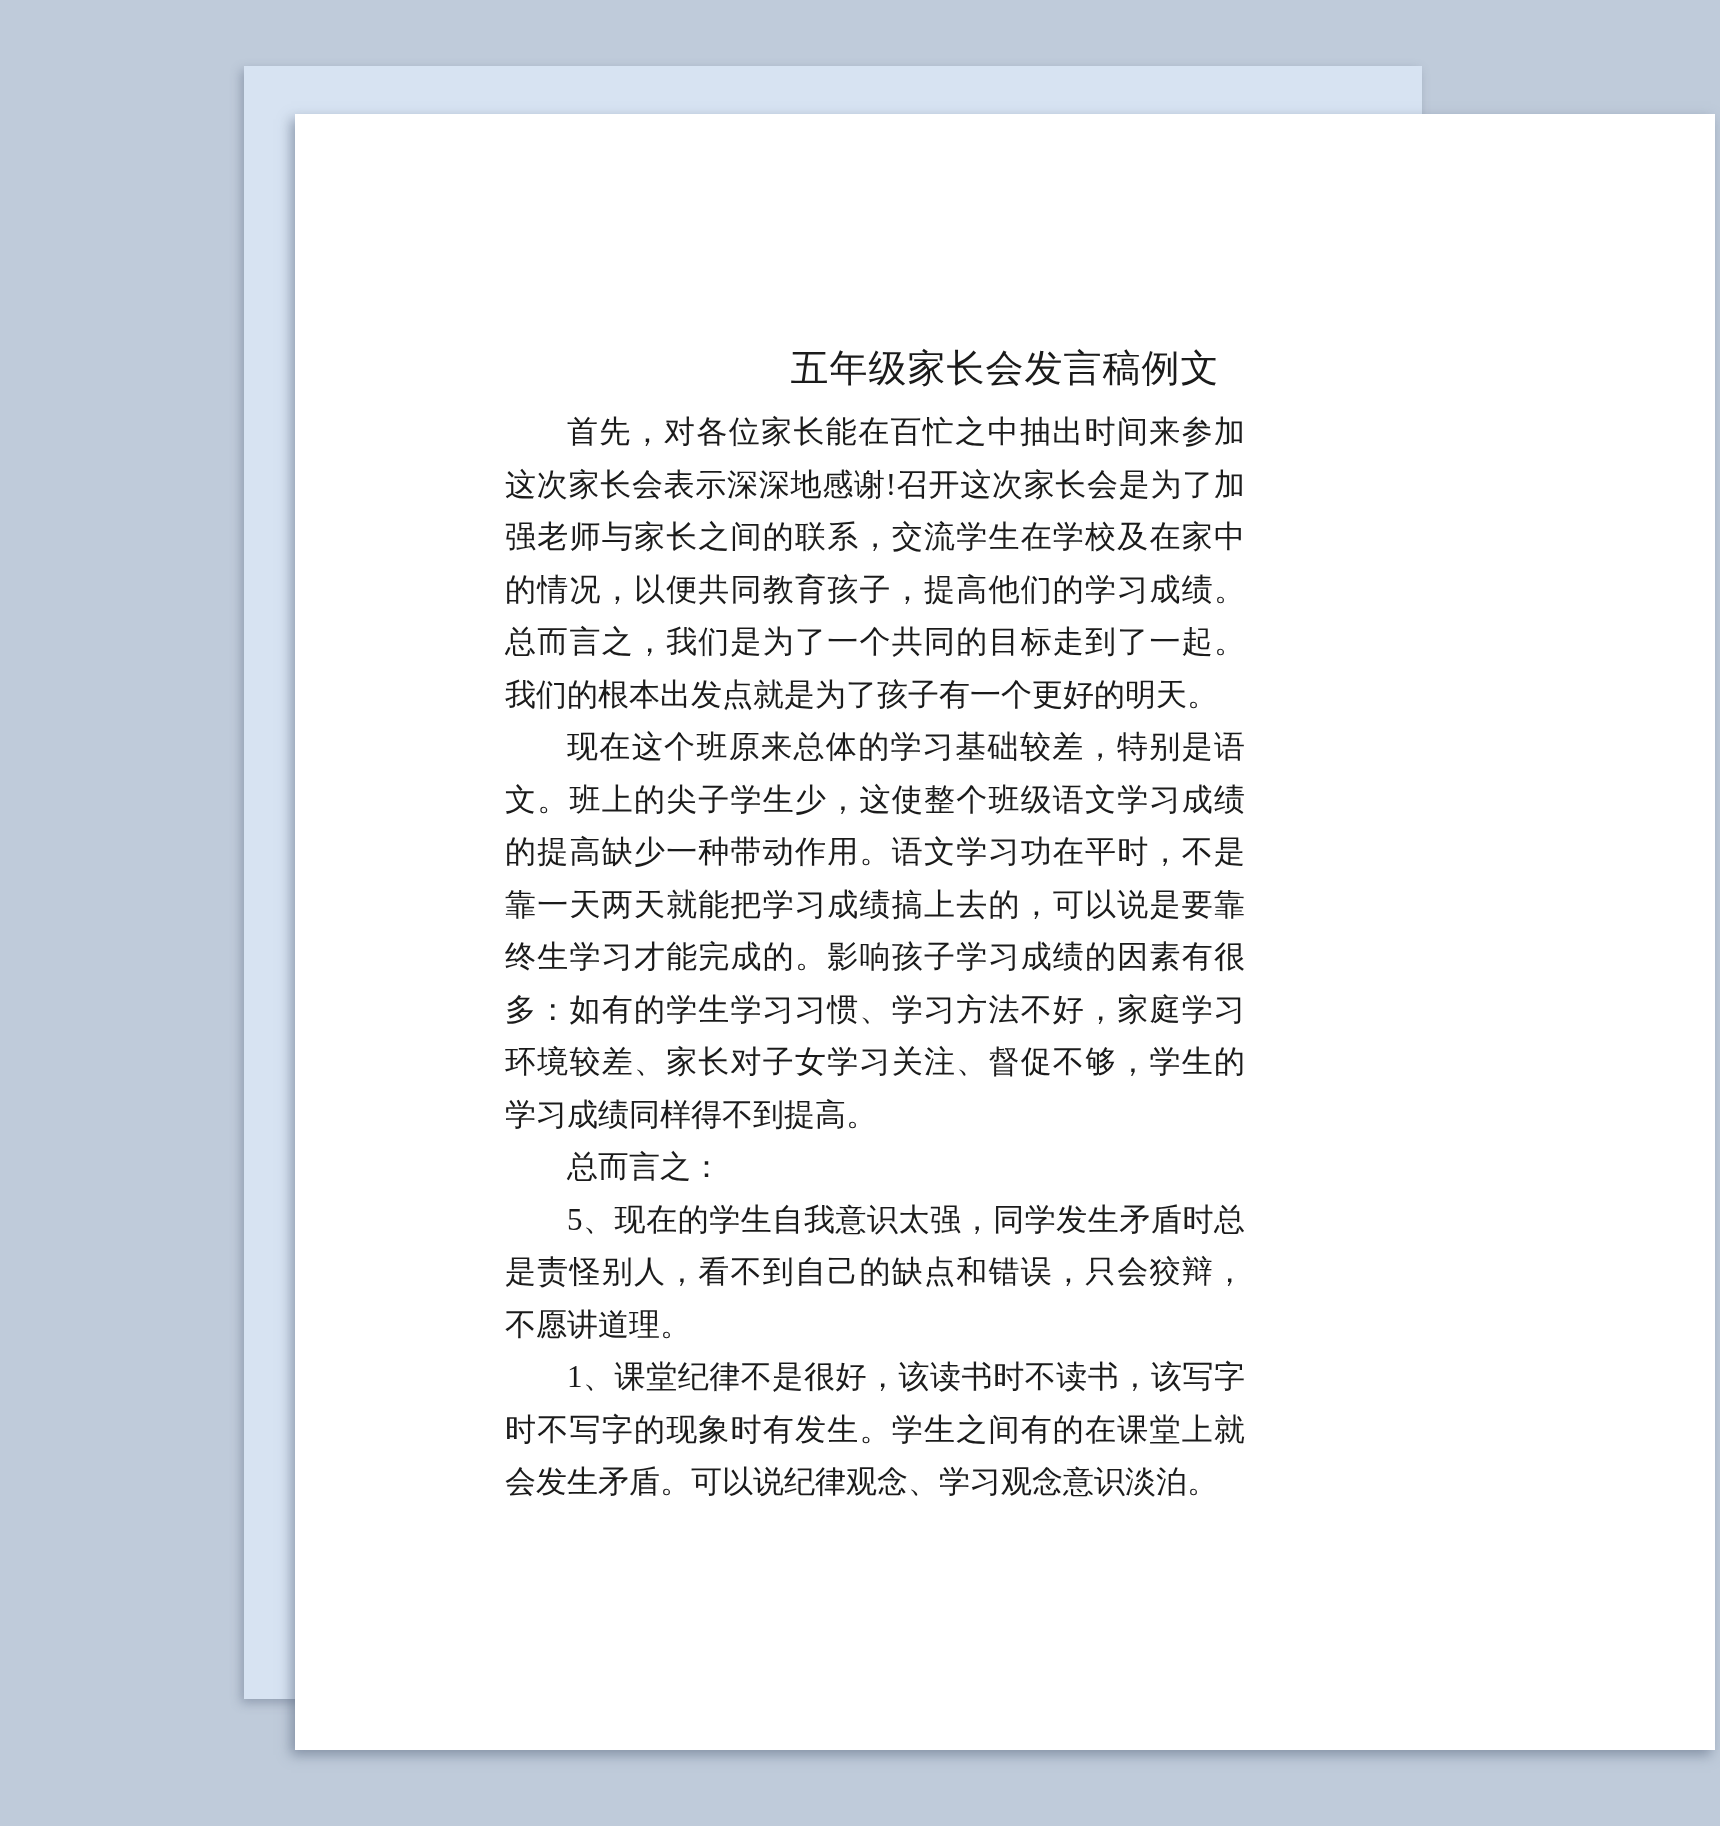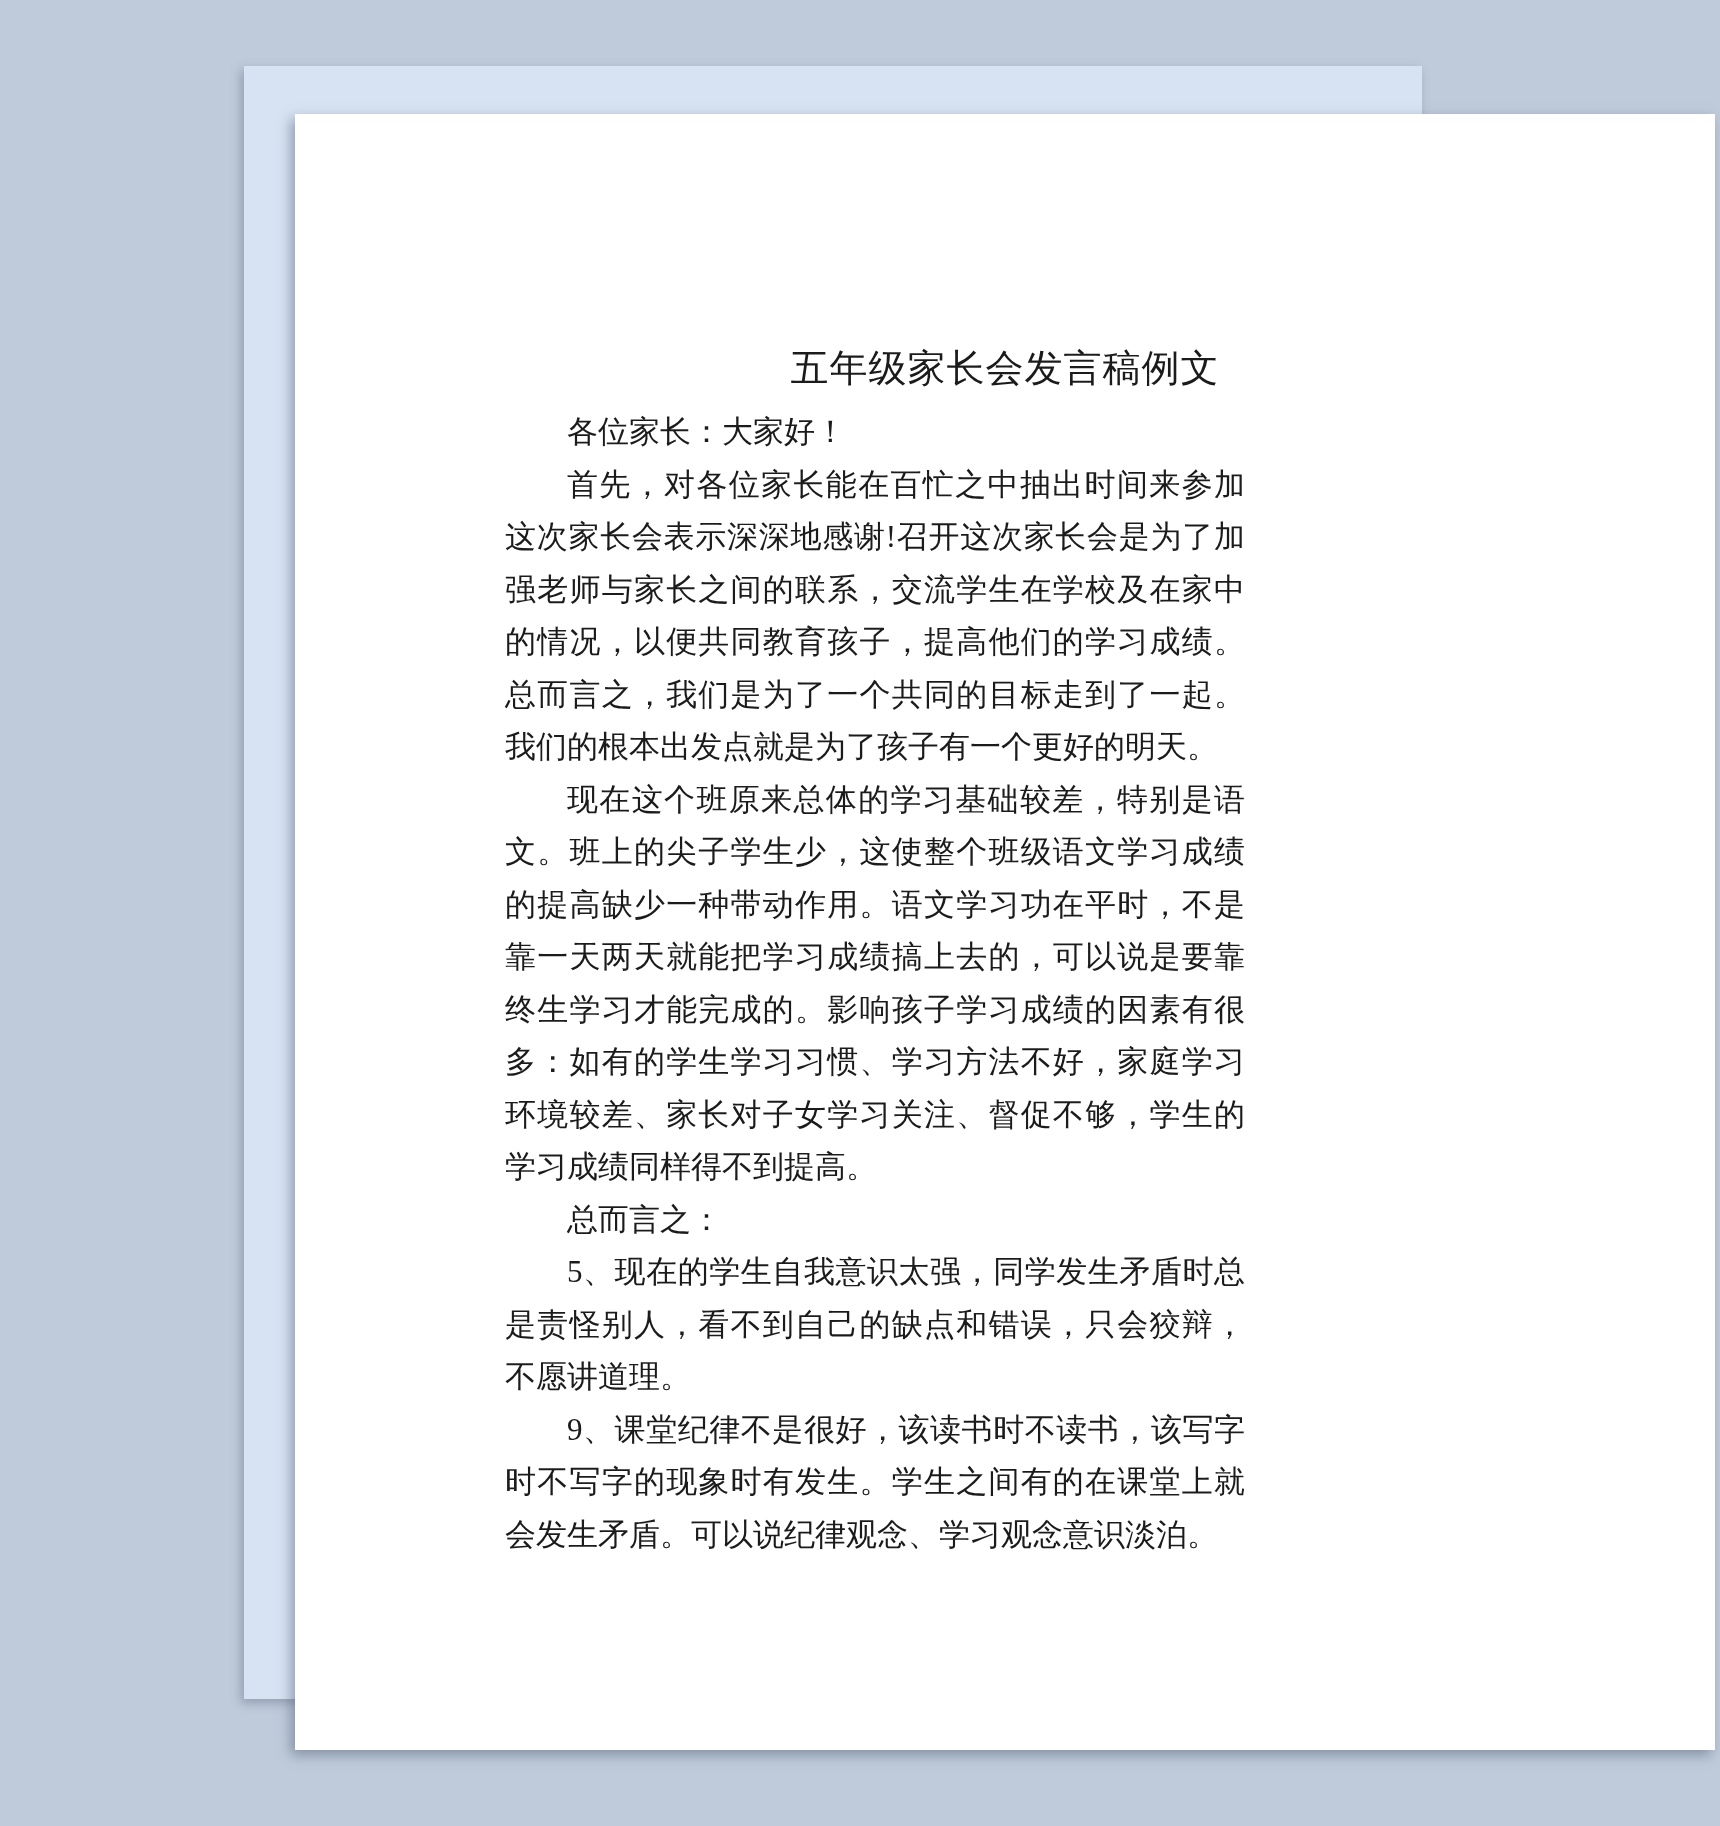--- a/index.html
+++ b/index.html
@@ -61,21 +61,20 @@
   }
 </style>
 </head>
 <body>
 
 <div class="stage">
   <div class="sheet-back"></div>
   <div class="page">
     <h1 class="doc-title">五年级家长会发言稿例文</h1>
     <div class="doc-body">
-      <p>各位家长：大家好！</p>
       <p>首先，对各位家长能在百忙之中抽出时间来参加这次家长会表示深深地感谢!召开这次家长会是为了加强老师与家长之间的联系，交流学生在学校及在家中的情况，以便共同教育孩子，提高他们的学习成绩。总而言之，我们是为了一个共同的目标走到了一起。我们的根本出发点就是为了孩子有一个更好的明天。</p>
       <p>现在这个班原来总体的学习基础较差，特别是语文。班上的尖子学生少，这使整个班级语文学习成绩的提高缺少一种带动作用。语文学习功在平时，不是靠一天两天就能把学习成绩搞上去的，可以说是要靠终生学习才能完成的。影响孩子学习成绩的因素有很多：如有的学生学习习惯、学习方法不好，家庭学习环境较差、家长对子女学习关注、督促不够，学生的学习成绩同样得不到提高。</p>
       <p>总而言之：</p>
       <p>5、现在的学生自我意识太强，同学发生矛盾时总是责怪别人，看不到自己的缺点和错误，只会狡辩，不愿讲道理。</p>
-      <p>9、课堂纪律不是很好，该读书时不读书，该写字时不写字的现象时有发生。学生之间有的在课堂上就会发生矛盾。可以说纪律观念、学习观念意识淡泊。</p>
+      <p>1、课堂纪律不是很好，该读书时不读书，该写字时不写字的现象时有发生。学生之间有的在课堂上就会发生矛盾。可以说纪律观念、学习观念意识淡泊。</p>
     </div>
   </div>
 </div>
 
 </body></html>

